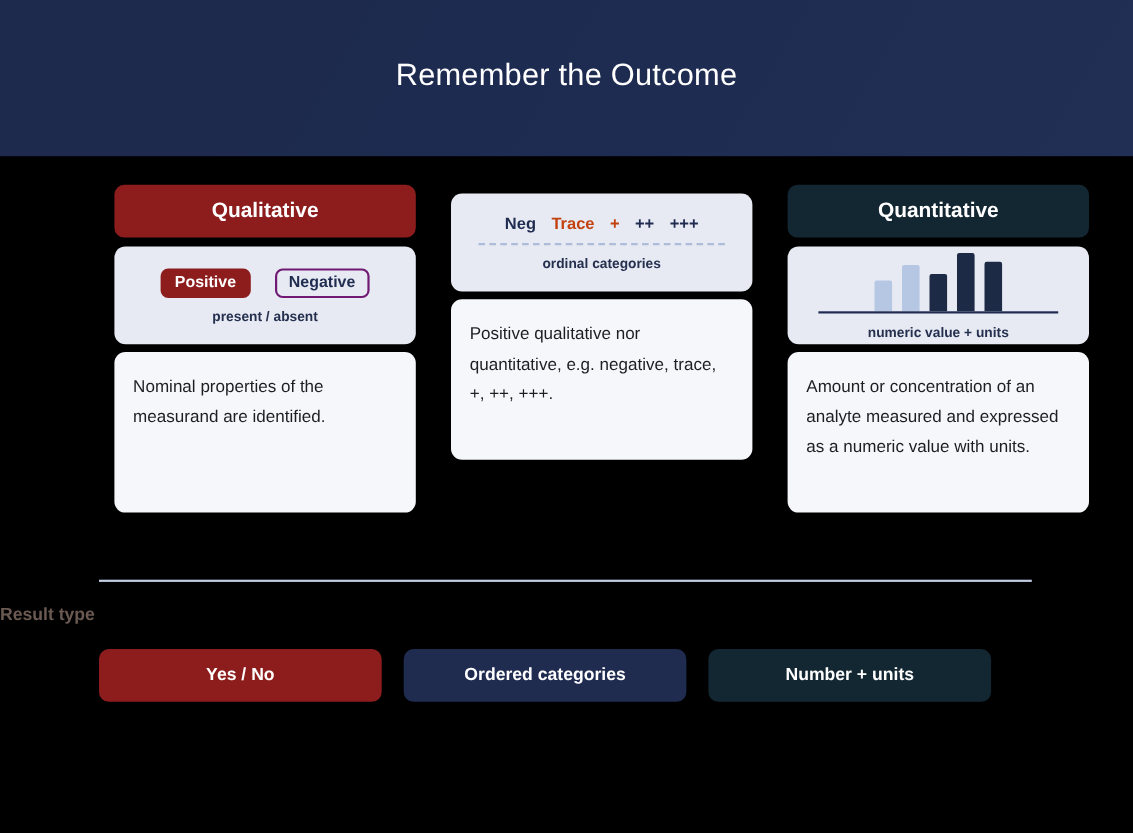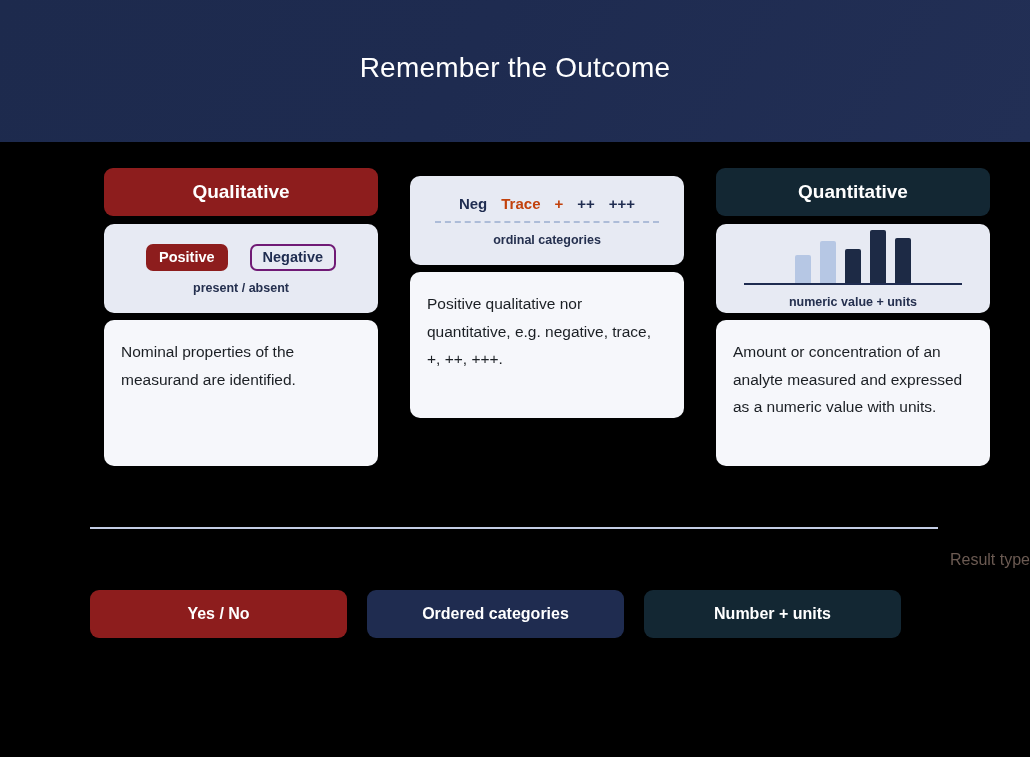--- a/index.html
+++ b/index.html
@@ -182,23 +182,23 @@
     top: 527px;
     width: 848px;
     height: 0;
     border-top: 2px solid #c3cde4;
   }
   .result-label {
     position: absolute;
     left: 0;
     top: 551px;
     width: 1030px;
-    text-align: right;
+    text-align: left;
     font-size: 16px;
-    font-weight: normal;
+    font-weight: bold;
     color: #6b5a52;
   }
   .bottom-pills {
     position: absolute;
     left: 90px;
     top: 590px;
     width: 848px;
     display: flex;
     gap: 20px;
   }

